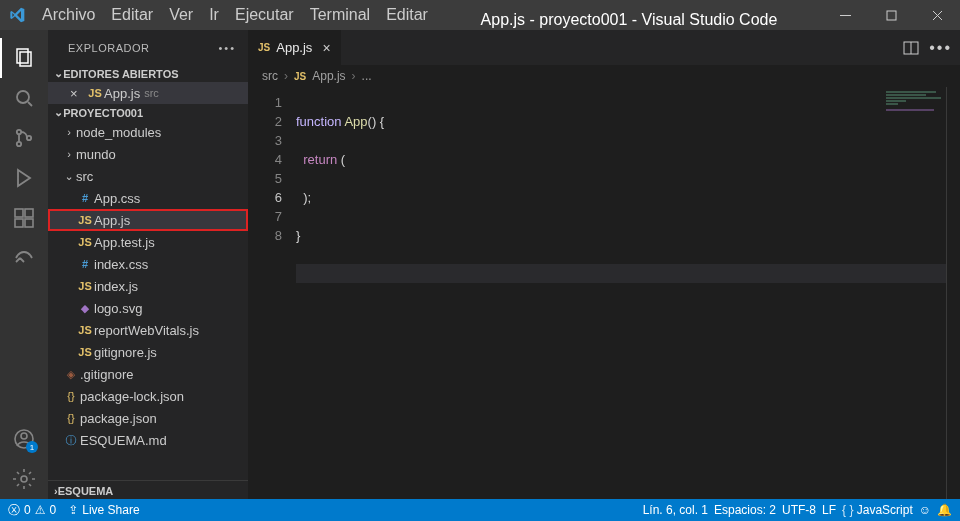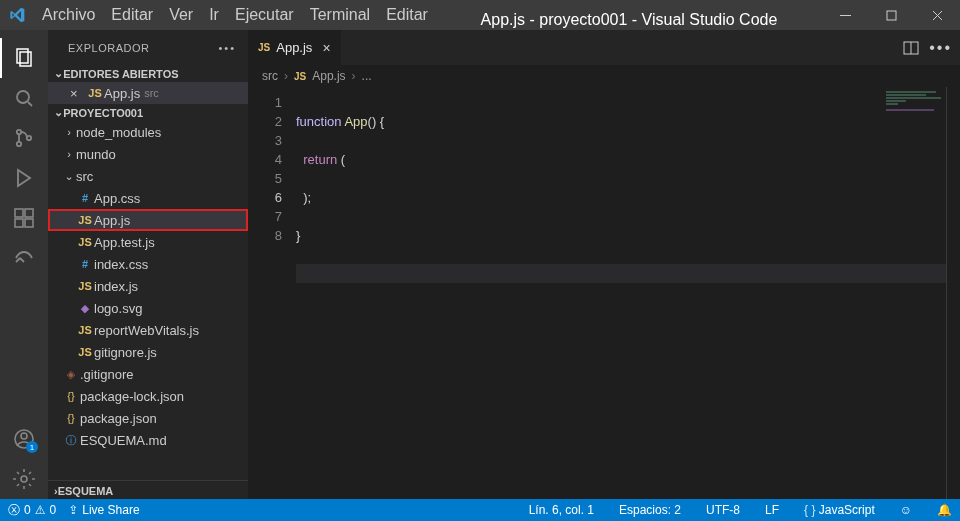--- a/index.html
+++ b/index.html
@@ -65,21 +65,21 @@
 .tok-tag { color: #4a9cd6; }
 .tok-br { color: #808080; }
 .tok-var { color: #9cdcfe; }
 .minimap { position: absolute; top: 4px; right: 14px; width: 60px; height: 30px; opacity: 0.4; }
 .minimap .ml { height: 2px; margin-bottom: 1px; background: #6a8; }
 .scroll-edge { position: absolute; right: 0; top: 0; bottom: 0; width: 14px; background: #1e1e1e; border-left: 1px solid #3a3a3a; }
 
 
 .status { height: 22px; background: #007acc; color: #fff; display: flex; align-items: center; font-size: 12px; padding: 0 8px; gap: 12px; }
 .status .st-item { display: flex; align-items: center; gap: 4px; }
-.status .right { margin-left: auto; display: flex; gap: 25px; align-items: center; }
+.status .right { margin-left: auto; display: flex; gap: 6px; align-items: center; }
 
 svg { display: block; }
 </style>
 </head>
 <body>
 <div class="app">
 
 <div class="titlebar">
   <div class="logo">
     <svg width="16" height="16" viewBox="0 0 24 24">

